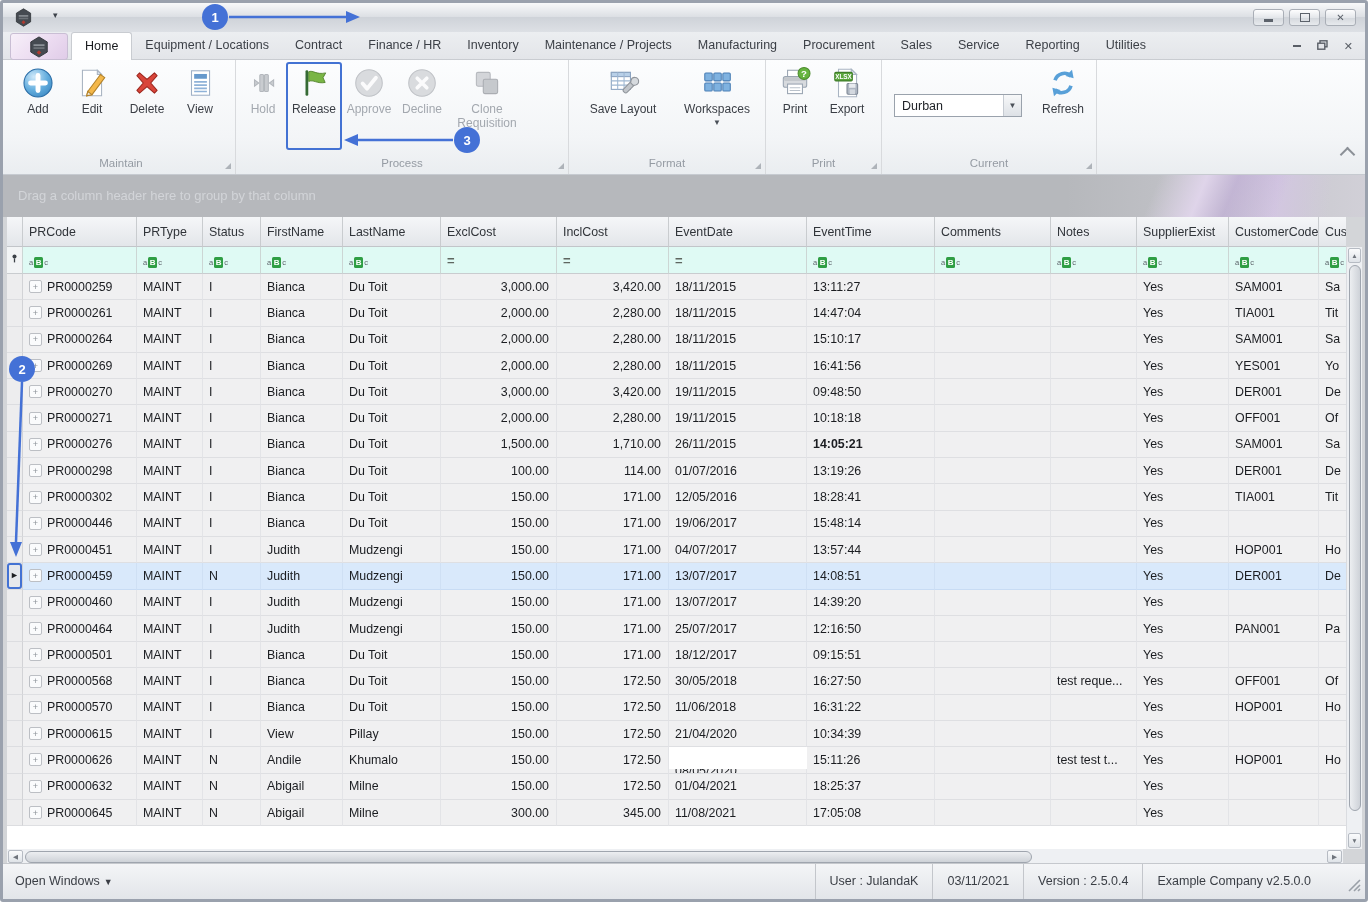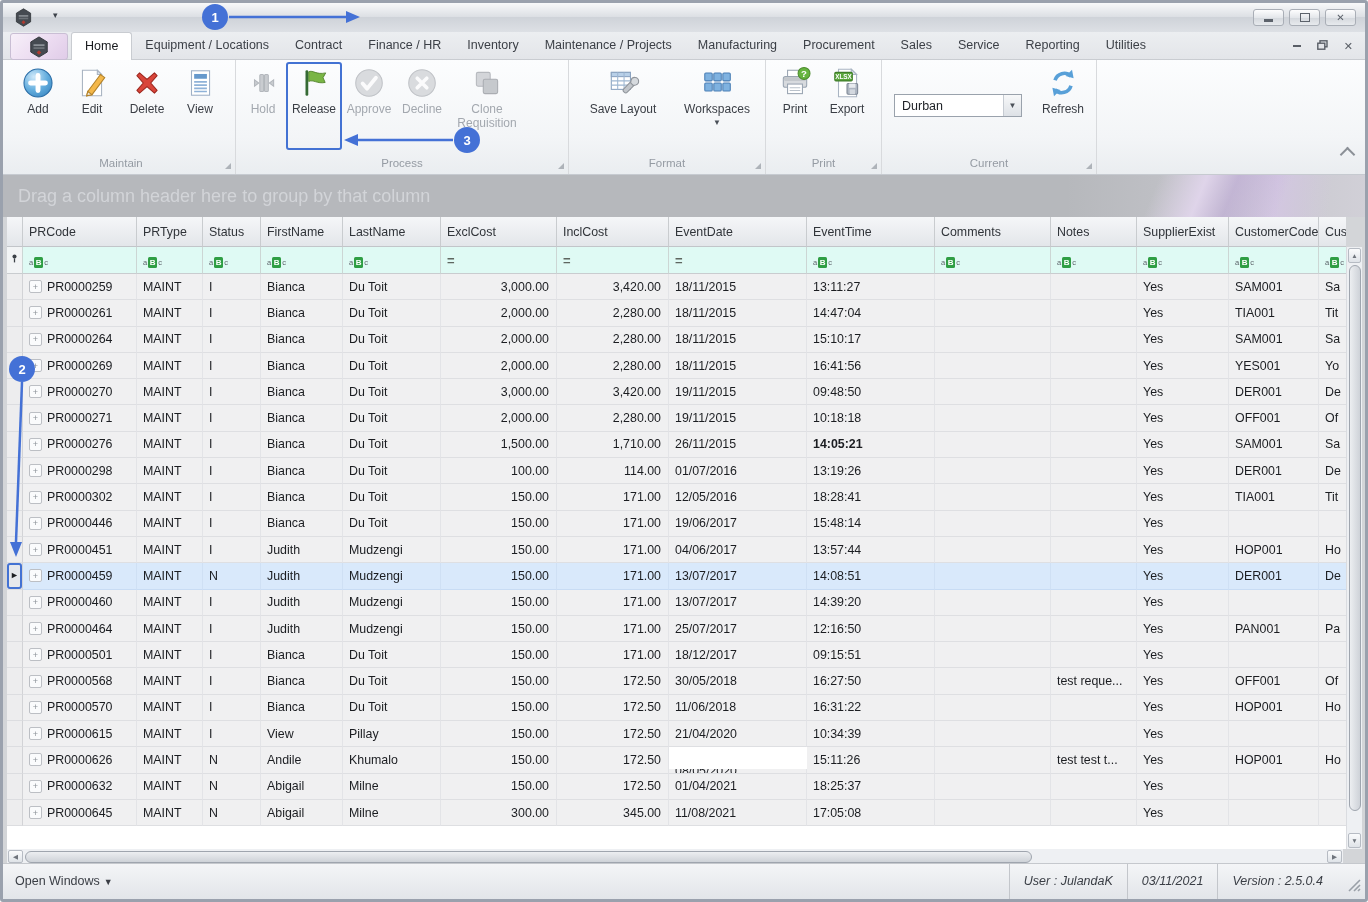--- a/index.html
+++ b/index.html
@@ -52,21 +52,21 @@
   .combo{width:128px;height:23px;background:#fff;border:1px solid #9aa2ac;display:flex;align-items:center;
     margin:32px 10px 0 8px;font-size:12.5px;color:#1d2025;box-sizing:border-box;cursor:pointer;flex:none;}
   .cval{flex:1;padding-left:7px;}
   .cbtn{width:17px;height:100%;border-left:1px solid #c6cbd2;display:flex;align-items:center;justify-content:center;
     font-size:8px;color:#4a5058;background:linear-gradient(#f7f8f9,#dde1e6);}
   .ribbonfill{flex:1;position:relative;}
   .collapse-chev{position:absolute;right:12px;bottom:14px;width:9px;height:9px;border-top:2px solid #8b9097;border-left:2px solid #8b9097;transform:rotate(45deg);cursor:pointer;}
   
   .workarea{position:absolute;left:3px;right:3px;top:175px;height:688px;background:#d3d5d8;}
   .groupbar{position:absolute;left:0;right:0;top:0;height:42px;background:#b6b8bc;overflow:hidden;}
-  .groupbar .hint{position:absolute;left:15px;top:0;line-height:42px;font-size:18px;color:#d2d4d8;}
+  .groupbar .hint{position:absolute;left:15px;top:0;line-height:42px;font-size:13px;color:#d2d4d8;}
   .swirl{position:absolute;right:0;top:0;width:300px;height:100%;
     background:linear-gradient(112deg,rgba(255,255,255,0) 30%,rgba(226,214,237,.9) 45%,rgba(190,168,216,.55) 55%,rgba(255,255,255,0) 72%),
                linear-gradient(98deg,rgba(255,255,255,0) 52%,rgba(214,198,231,.75) 70%,rgba(255,255,255,0) 88%),
                linear-gradient(90deg,rgba(255,255,255,0),rgba(236,231,242,.5));}
   .gridwrap{position:absolute;left:4px;top:42px;width:1339px;height:632px;background:#fff;overflow:hidden;}
   .ghead{display:flex;height:30px;}
   .gh{flex:none;box-sizing:border-box;border-right:1px solid #c9cccf;border-bottom:1px solid #c2c5c9;
     background:linear-gradient(#f5f6f8,#e3e6ea);display:flex;align-items:center;padding-left:6px;
     font-size:12.4px;color:#303439;overflow:hidden;white-space:nowrap;cursor:pointer;}
   .gh.ind{width:16px;padding:0;cursor:default;}
@@ -105,21 +105,21 @@
     background:linear-gradient(#fafbfc,#dfe3e8);display:flex;align-items:center;justify-content:center;
     font-size:6.5px;color:#6f747c;cursor:pointer;box-sizing:border-box;}
   .hthumb{position:absolute;left:18px;top:1.5px;width:1007px;height:12px;border:1px solid #9fa5ae;border-radius:6px;
     background:linear-gradient(#eceef1,#ced2d8);box-sizing:border-box;cursor:grab;}
   
   .statusbar{position:absolute;left:3px;right:3px;top:863px;height:36px;
     background:linear-gradient(#f4f5f7,#e2e5e9);border-top:1px solid #c5c8cd;box-sizing:border-box;
     font-size:12.5px;color:#3a3e45;}
   .ow{position:absolute;left:12px;line-height:35px;cursor:pointer;}
   .ow .dd2{font-size:9px;color:#3a3e45;margin-left:4px;}
-  .segs{position:absolute;right:28px;top:0;display:flex;height:100%;font-style:italic;}
+  .segs{position:absolute;right:40px;top:0;display:flex;height:100%;}
   .seg{border-left:1px solid #c3c6cb;padding:0 14px;line-height:35px;white-space:nowrap;}
   .grip{position:absolute;right:4px;bottom:4px;cursor:nwse-resize;}
   
   .overlay{position:absolute;inset:0;z-index:60;pointer-events:none;}
   .overlay text{font-family:"Liberation Sans",sans-serif;font-size:13px;font-weight:bold;fill:#fff;}
 </style>
 </head>
 <body>
 
 <div id="stage">
@@ -980,21 +980,21 @@
             <div class="gc" style="width: 98px;">
               <span class="cv">Mudzengi</span>
             </div>
             <div class="gc ar" style="width: 116px;">
               <span class="cv">150.00</span>
             </div>
             <div class="gc ar" style="width: 112px;">
               <span class="cv">171.00</span>
             </div>
             <div class="gc" style="width: 138px;">
-              <span class="cv">04/06/2017</span>
+              <span class="cv">04/07/2017</span>
             </div>
             <div class="gc" style="width: 128px;">
               <span class="cv">13:57:44</span>
             </div>
             <div class="gc" style="width: 116px;">
               <span class="cv"></span>
             </div>
             <div class="gc" style="width: 86px;">
               <span class="cv"></span>
             </div>
@@ -1485,20 +1485,21 @@
   </div>
 
   <div class="statusbar">
     <span class="ow">
       <span>Open Windows</span><span class="dd2">▼</span>
     </span>
     <div class="segs">
       <span class="seg">User : JulandaK</span>
       <span class="seg">03/11/2021</span>
       <span class="seg">Version : 2.5.0.4</span>
+      <span class="seg">Example Company v2.5.0.0</span>
     </div>
     <span class="grip">
       <svg width="13" height="13">
           <path d="M12 1 L1 12 M12 6 L6 12 M12 10 L10 12" stroke="#9aa0a8" stroke-width="1.6" fill="none"></path>
         </svg>
     </span>
   </div>
 
   <div class="frame"></div>
 

